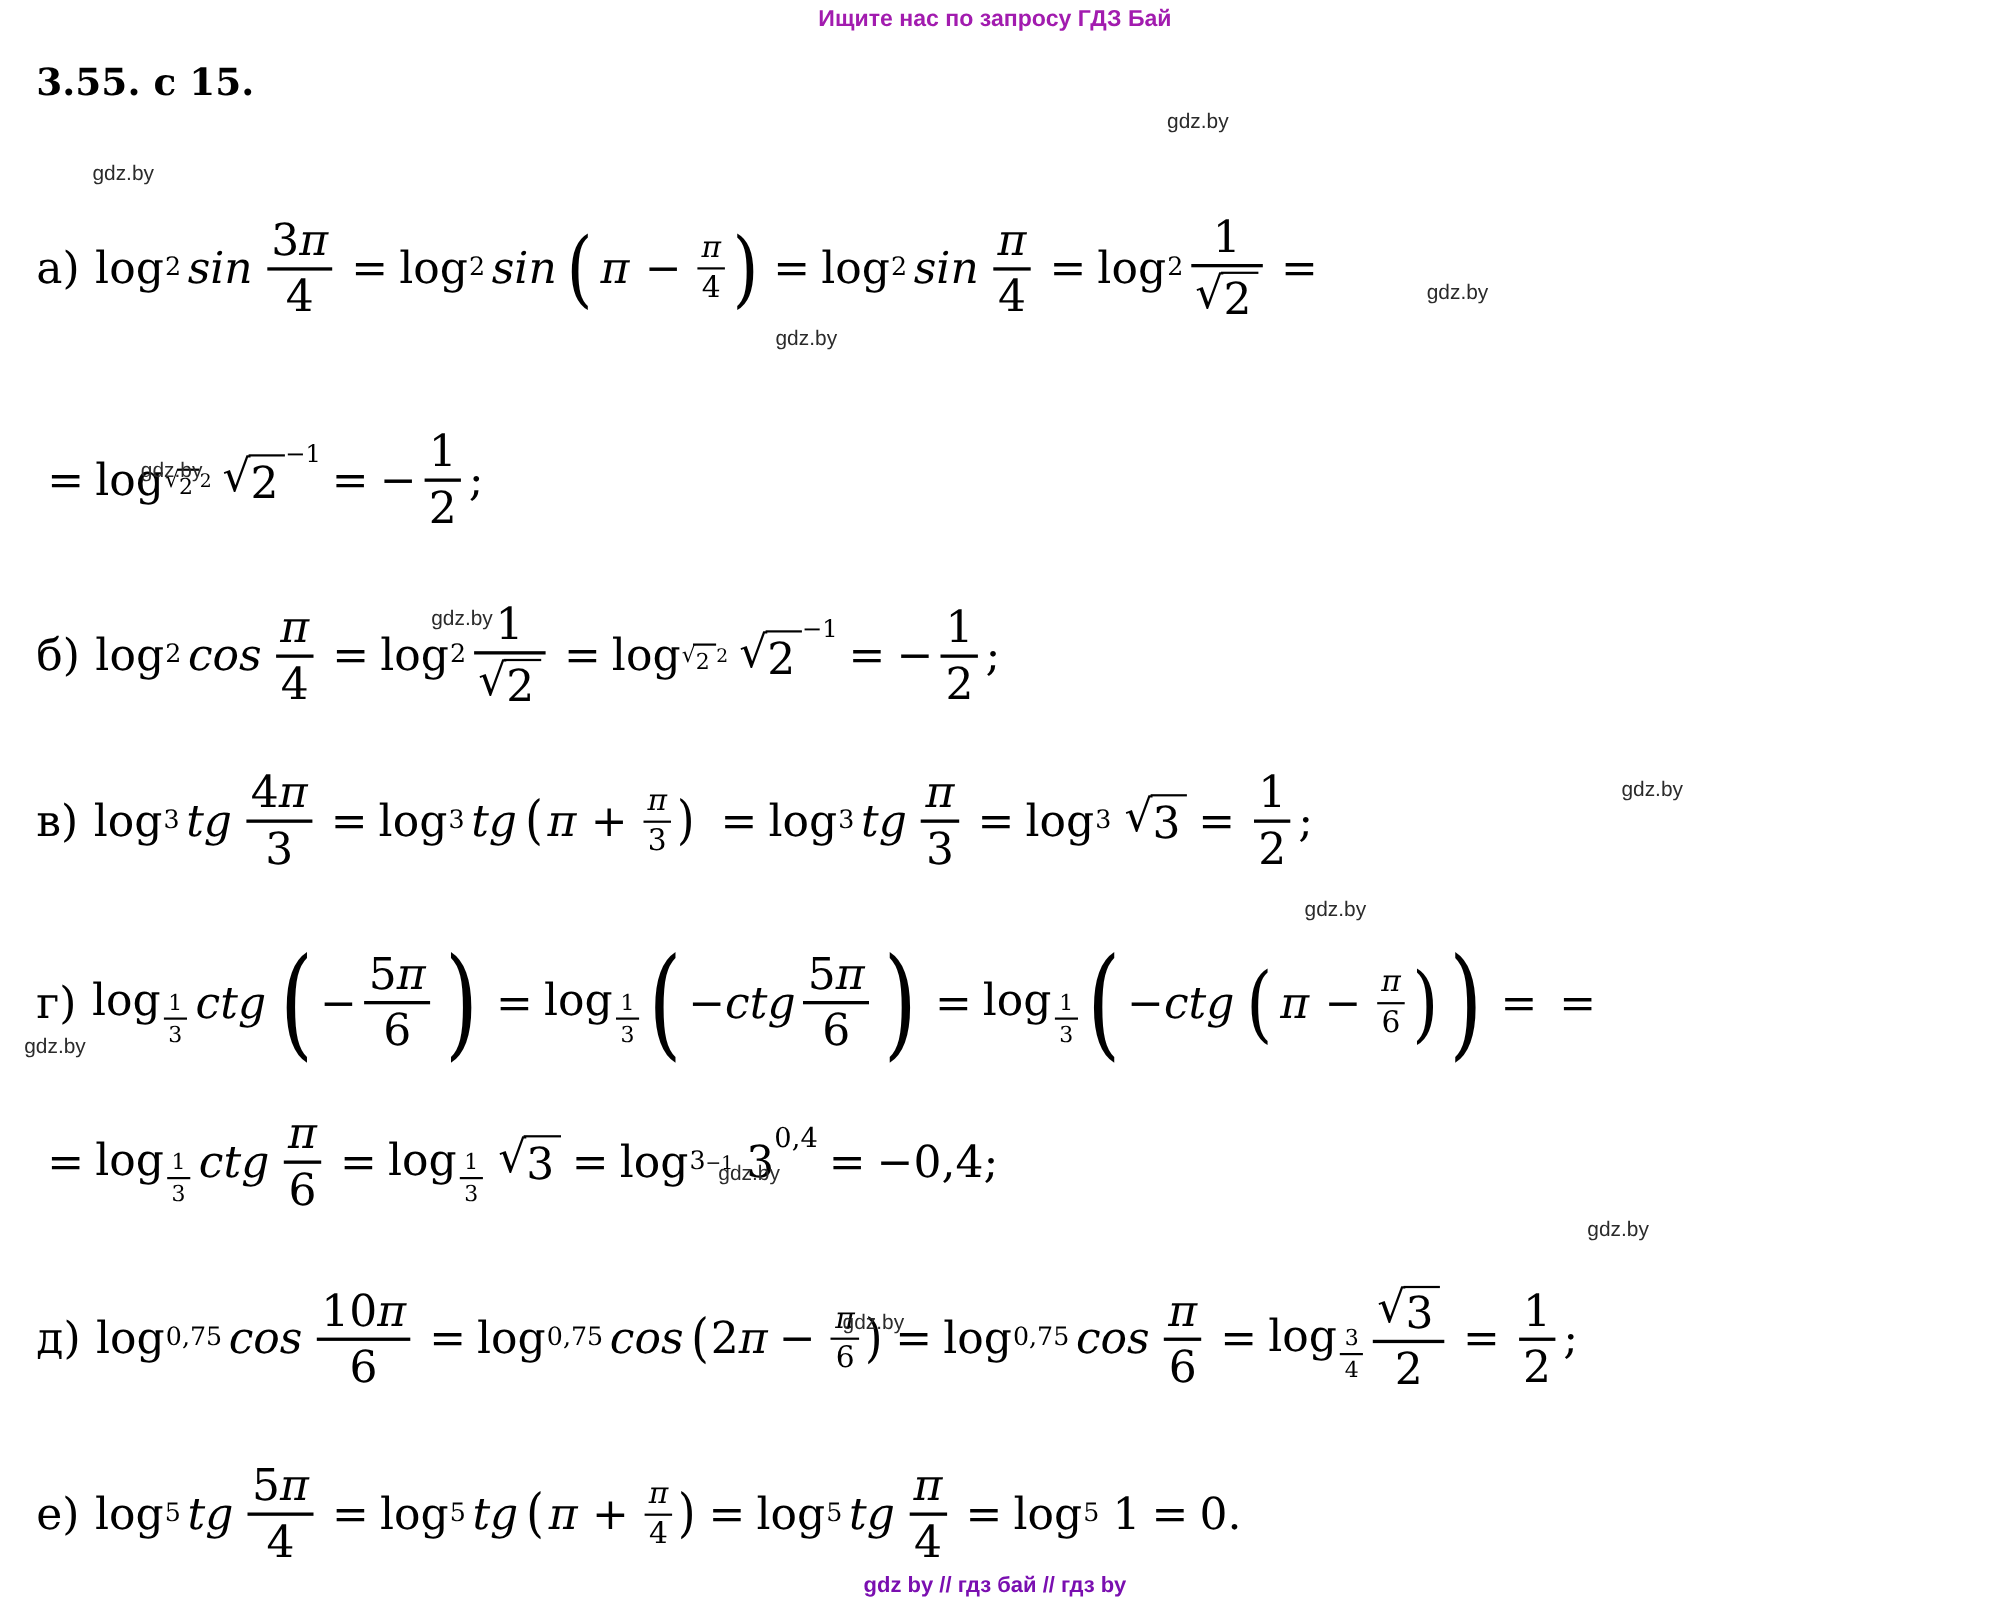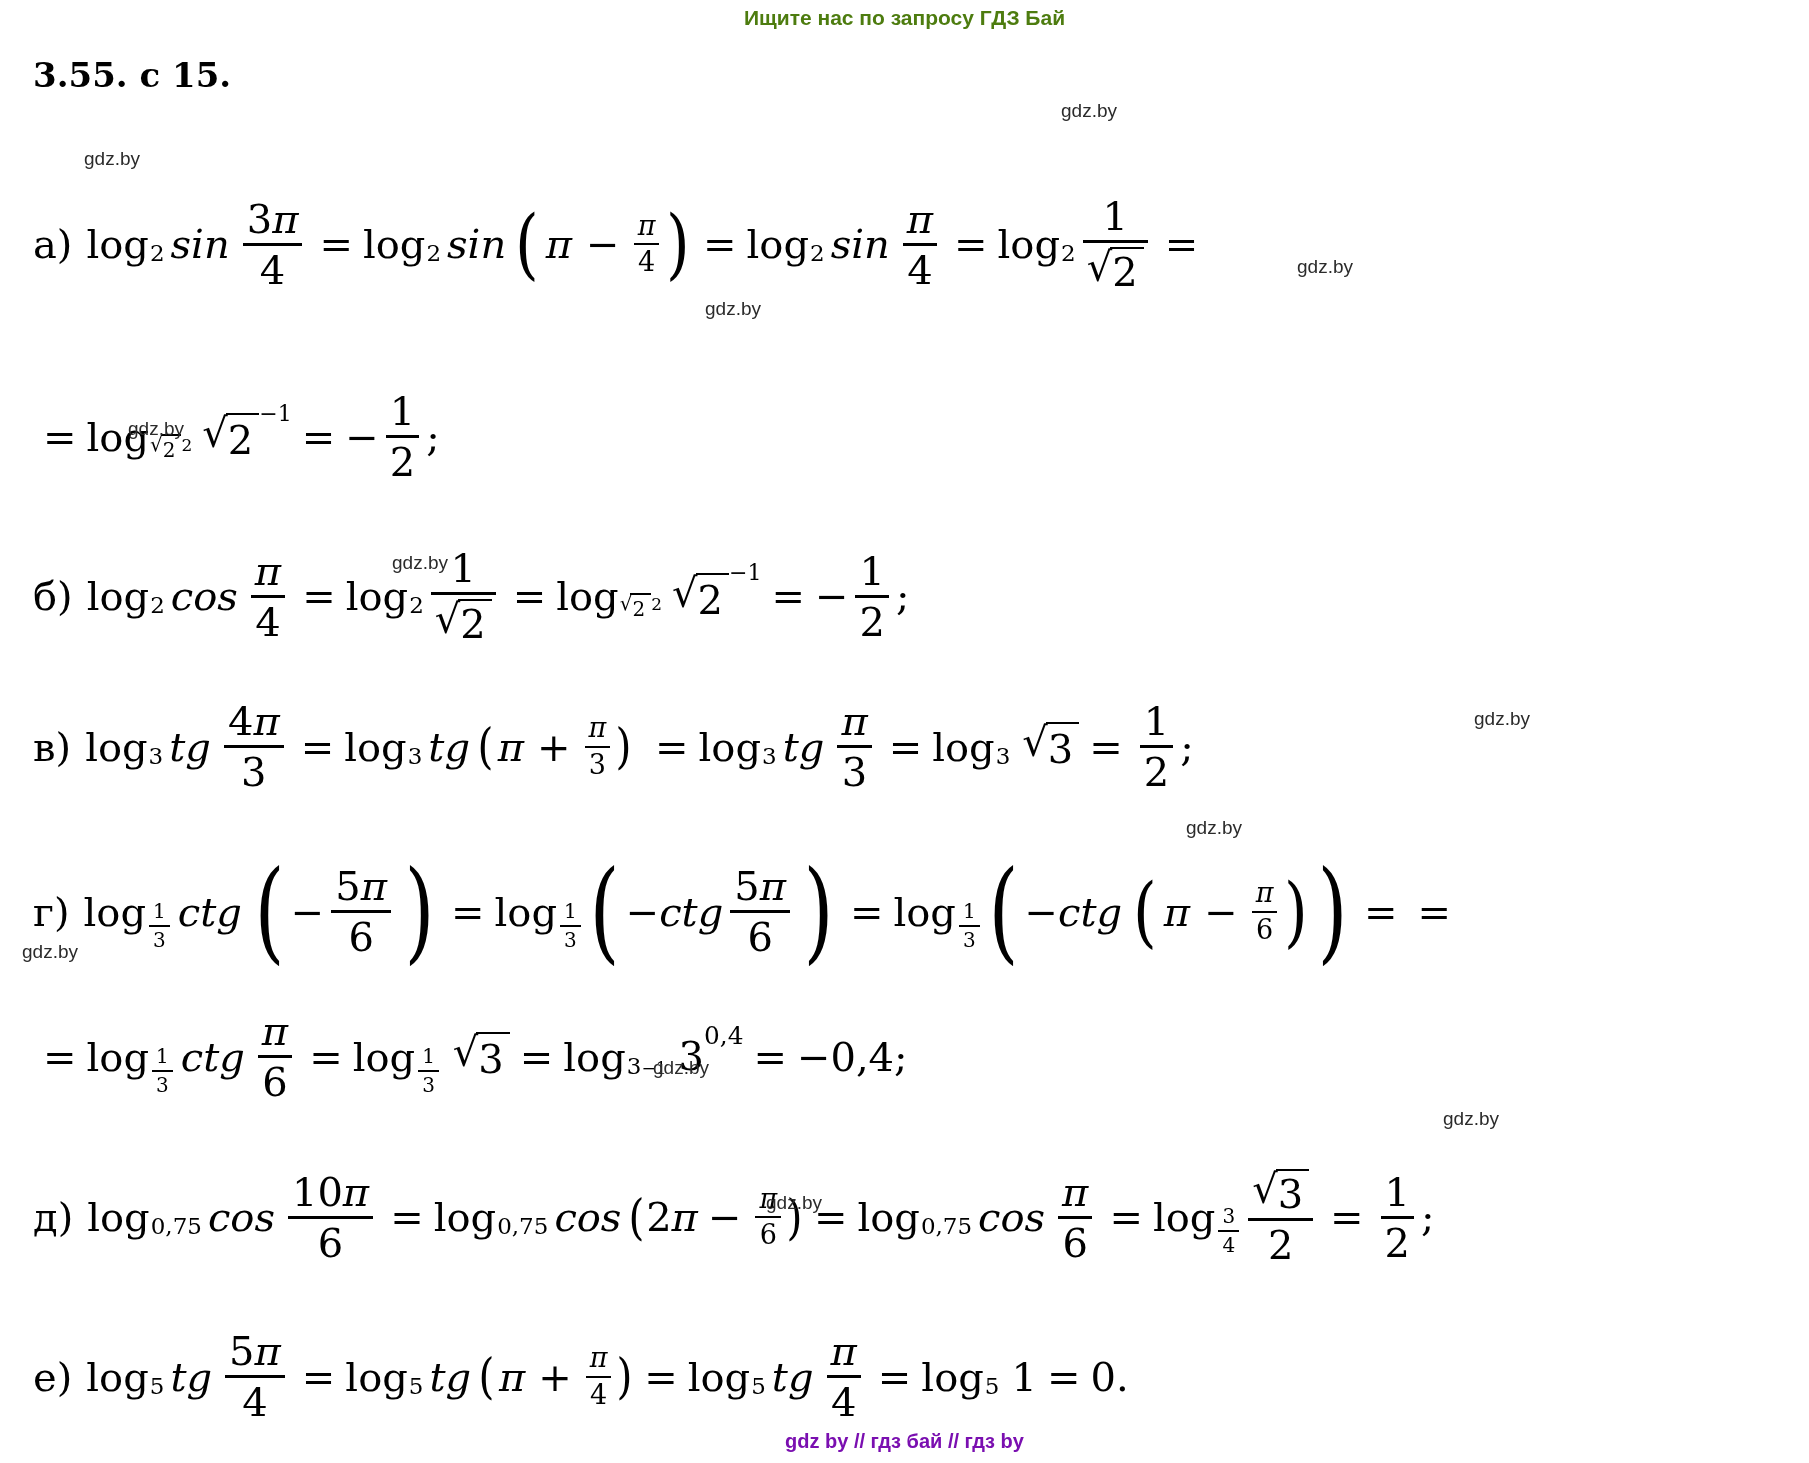--- a/index.html
+++ b/index.html
@@ -16,21 +16,21 @@
     overflow: hidden;
   }
 
   
   .top-banner {
     position: absolute;
     top: 6px;
     left: 0;
     width: 100%;
     text-align: center;
-    color: #4d7c0f;
+    color: #a21caf;
     font-family: "Liberation Sans", sans-serif;
     font-weight: bold;
     font-size: 21px;
   }
 
   
   .footer {
     position: absolute;
     bottom: 10px;
     left: 0;
@@ -73,21 +73,21 @@
     font-size: 40px;
     margin-right: 14px;
   }
   .it { font-style: italic; }
   .op { margin: 0 10px; }
   .opn { margin: 0 6px; }
 
   
   .log {
     display: inline-flex;
-    align-items: center;
+    align-items: flex-start;
   }
   .log .base {
     font-size: 23px;
     position: relative;
     top: 9px;
     margin-left: 1px;
   }
 
   
   .frac {

